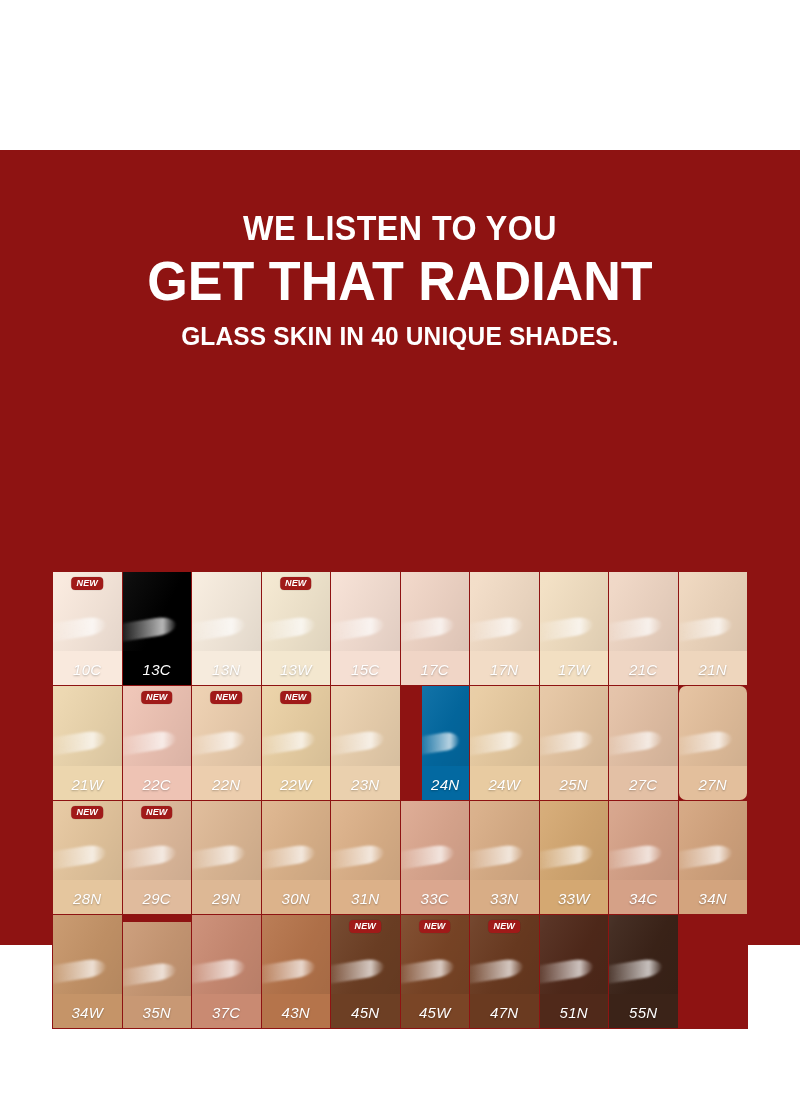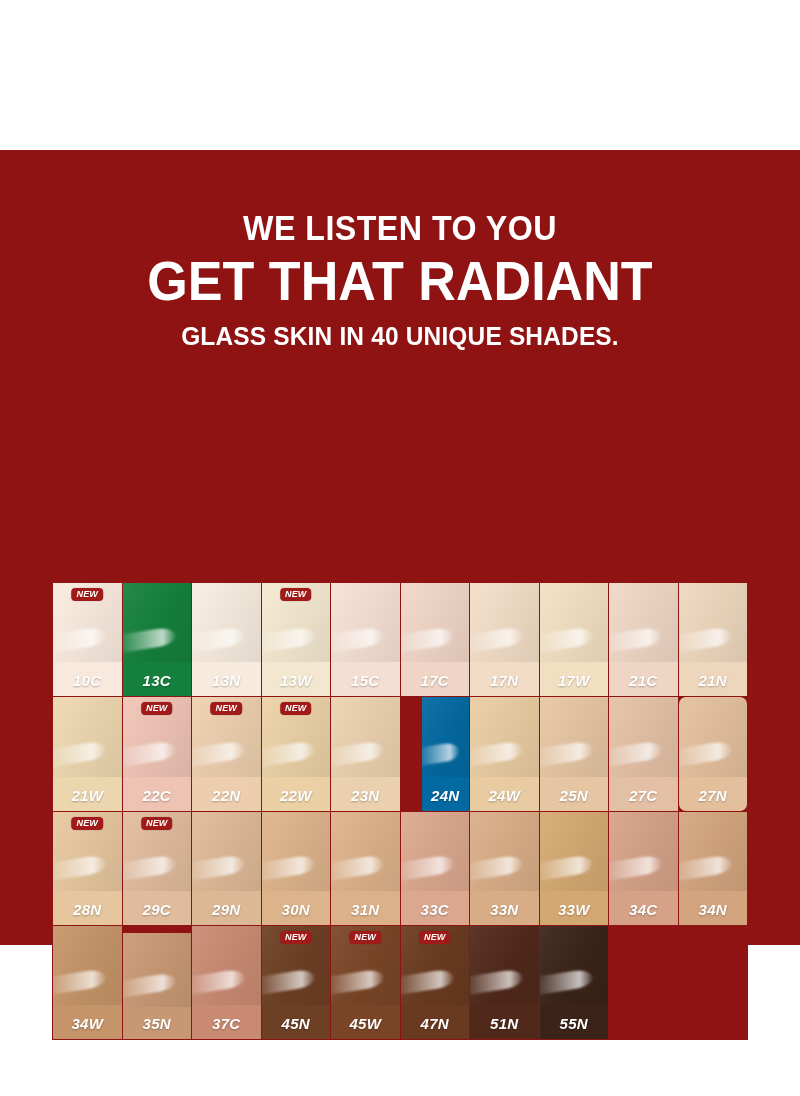--- a/index.html
+++ b/index.html
@@ -66,21 +66,21 @@
     letter-spacing: 0.2px;
     line-height: 1.0;
     margin: 0;
     transform: scaleX(0.94);
   }
 
   
   #shade-grid {
     position: absolute;
     left: 52px;
-    top: 432px;
+    top: 421px;
     width: 696px;
     height: 458px;
     display: grid;
     grid-template-columns: repeat(10, 1fr);
     grid-template-rows: repeat(4, 1fr);
     gap: 1px;
     background: #8e1312;
     border: 1px solid #8e1312;
     box-sizing: border-box;
   }
@@ -124,21 +124,21 @@
 
   .swatch .shade-name {
     position: absolute;
     left: 0;
     right: 0;
     bottom: 7px;
     text-align: center;
     color: #ffffff;
     font-family: "Liberation Sans", sans-serif;
     font-style: italic;
-    font-weight: bold;
+    font-weight: normal;
     font-size: 15px;
     letter-spacing: 0.3px;
     text-shadow: 0 1px 2px rgba(0,0,0,0.28);
     pointer-events: none;
   }
 
   .swatch .new-badge {
     position: absolute;
     top: 5px;
     left: 50%;
@@ -169,21 +169,21 @@
       <div class="hl-sub">GLASS SKIN IN 40 UNIQUE SHADES.</div>
     </div>
 
     <div id="shade-grid">
         <div class="swatch" style="background: rgb(249, 233, 221);">
           <div class="sheen"></div>
           <div class="smear"></div>
           <div class="new-badge" style="background: rgb(160, 26, 25);">NEW</div>
           <div class="shade-name">10C</div>
         </div>
-        <div class="swatch" style="background: #15803d;">
+        <div class="swatch" style="background: #000000;">
           <div class="sheen"></div>
           <div class="smear"></div>
           <div class="shade-name">13C</div>
         </div>
         <div class="swatch" style="background: rgb(246, 235, 221);">
           <div class="sheen"></div>
           <div class="smear"></div>
           <div class="shade-name">13N</div>
         </div>
         <div class="swatch" style="background: rgb(243, 231, 207);">
@@ -335,20 +335,25 @@
         <div class="swatch" style="background: rgb(200, 152, 116); margin-top: 7px;">
           <div class="sheen"></div>
           <div class="smear"></div>
           <div class="shade-name">35N</div>
         </div>
         <div class="swatch" style="background: rgb(201, 138, 114);">
           <div class="sheen"></div>
           <div class="smear"></div>
           <div class="shade-name">37C</div>
         </div>
+        <div class="swatch" style="background: rgb(181, 116, 75);">
+          <div class="sheen"></div>
+          <div class="smear"></div>
+          <div class="shade-name">43N</div>
+        </div>
         <div class="swatch" style="background: rgb(109, 63, 36);">
           <div class="sheen"></div>
           <div class="smear"></div>
           <div class="new-badge" style="background: rgb(160, 26, 25);">NEW</div>
           <div class="shade-name">45N</div>
         </div>
         <div class="swatch" style="background: rgb(122, 69, 38);">
           <div class="sheen"></div>
           <div class="smear"></div>
           <div class="new-badge" style="background: rgb(160, 26, 25);">NEW</div>

